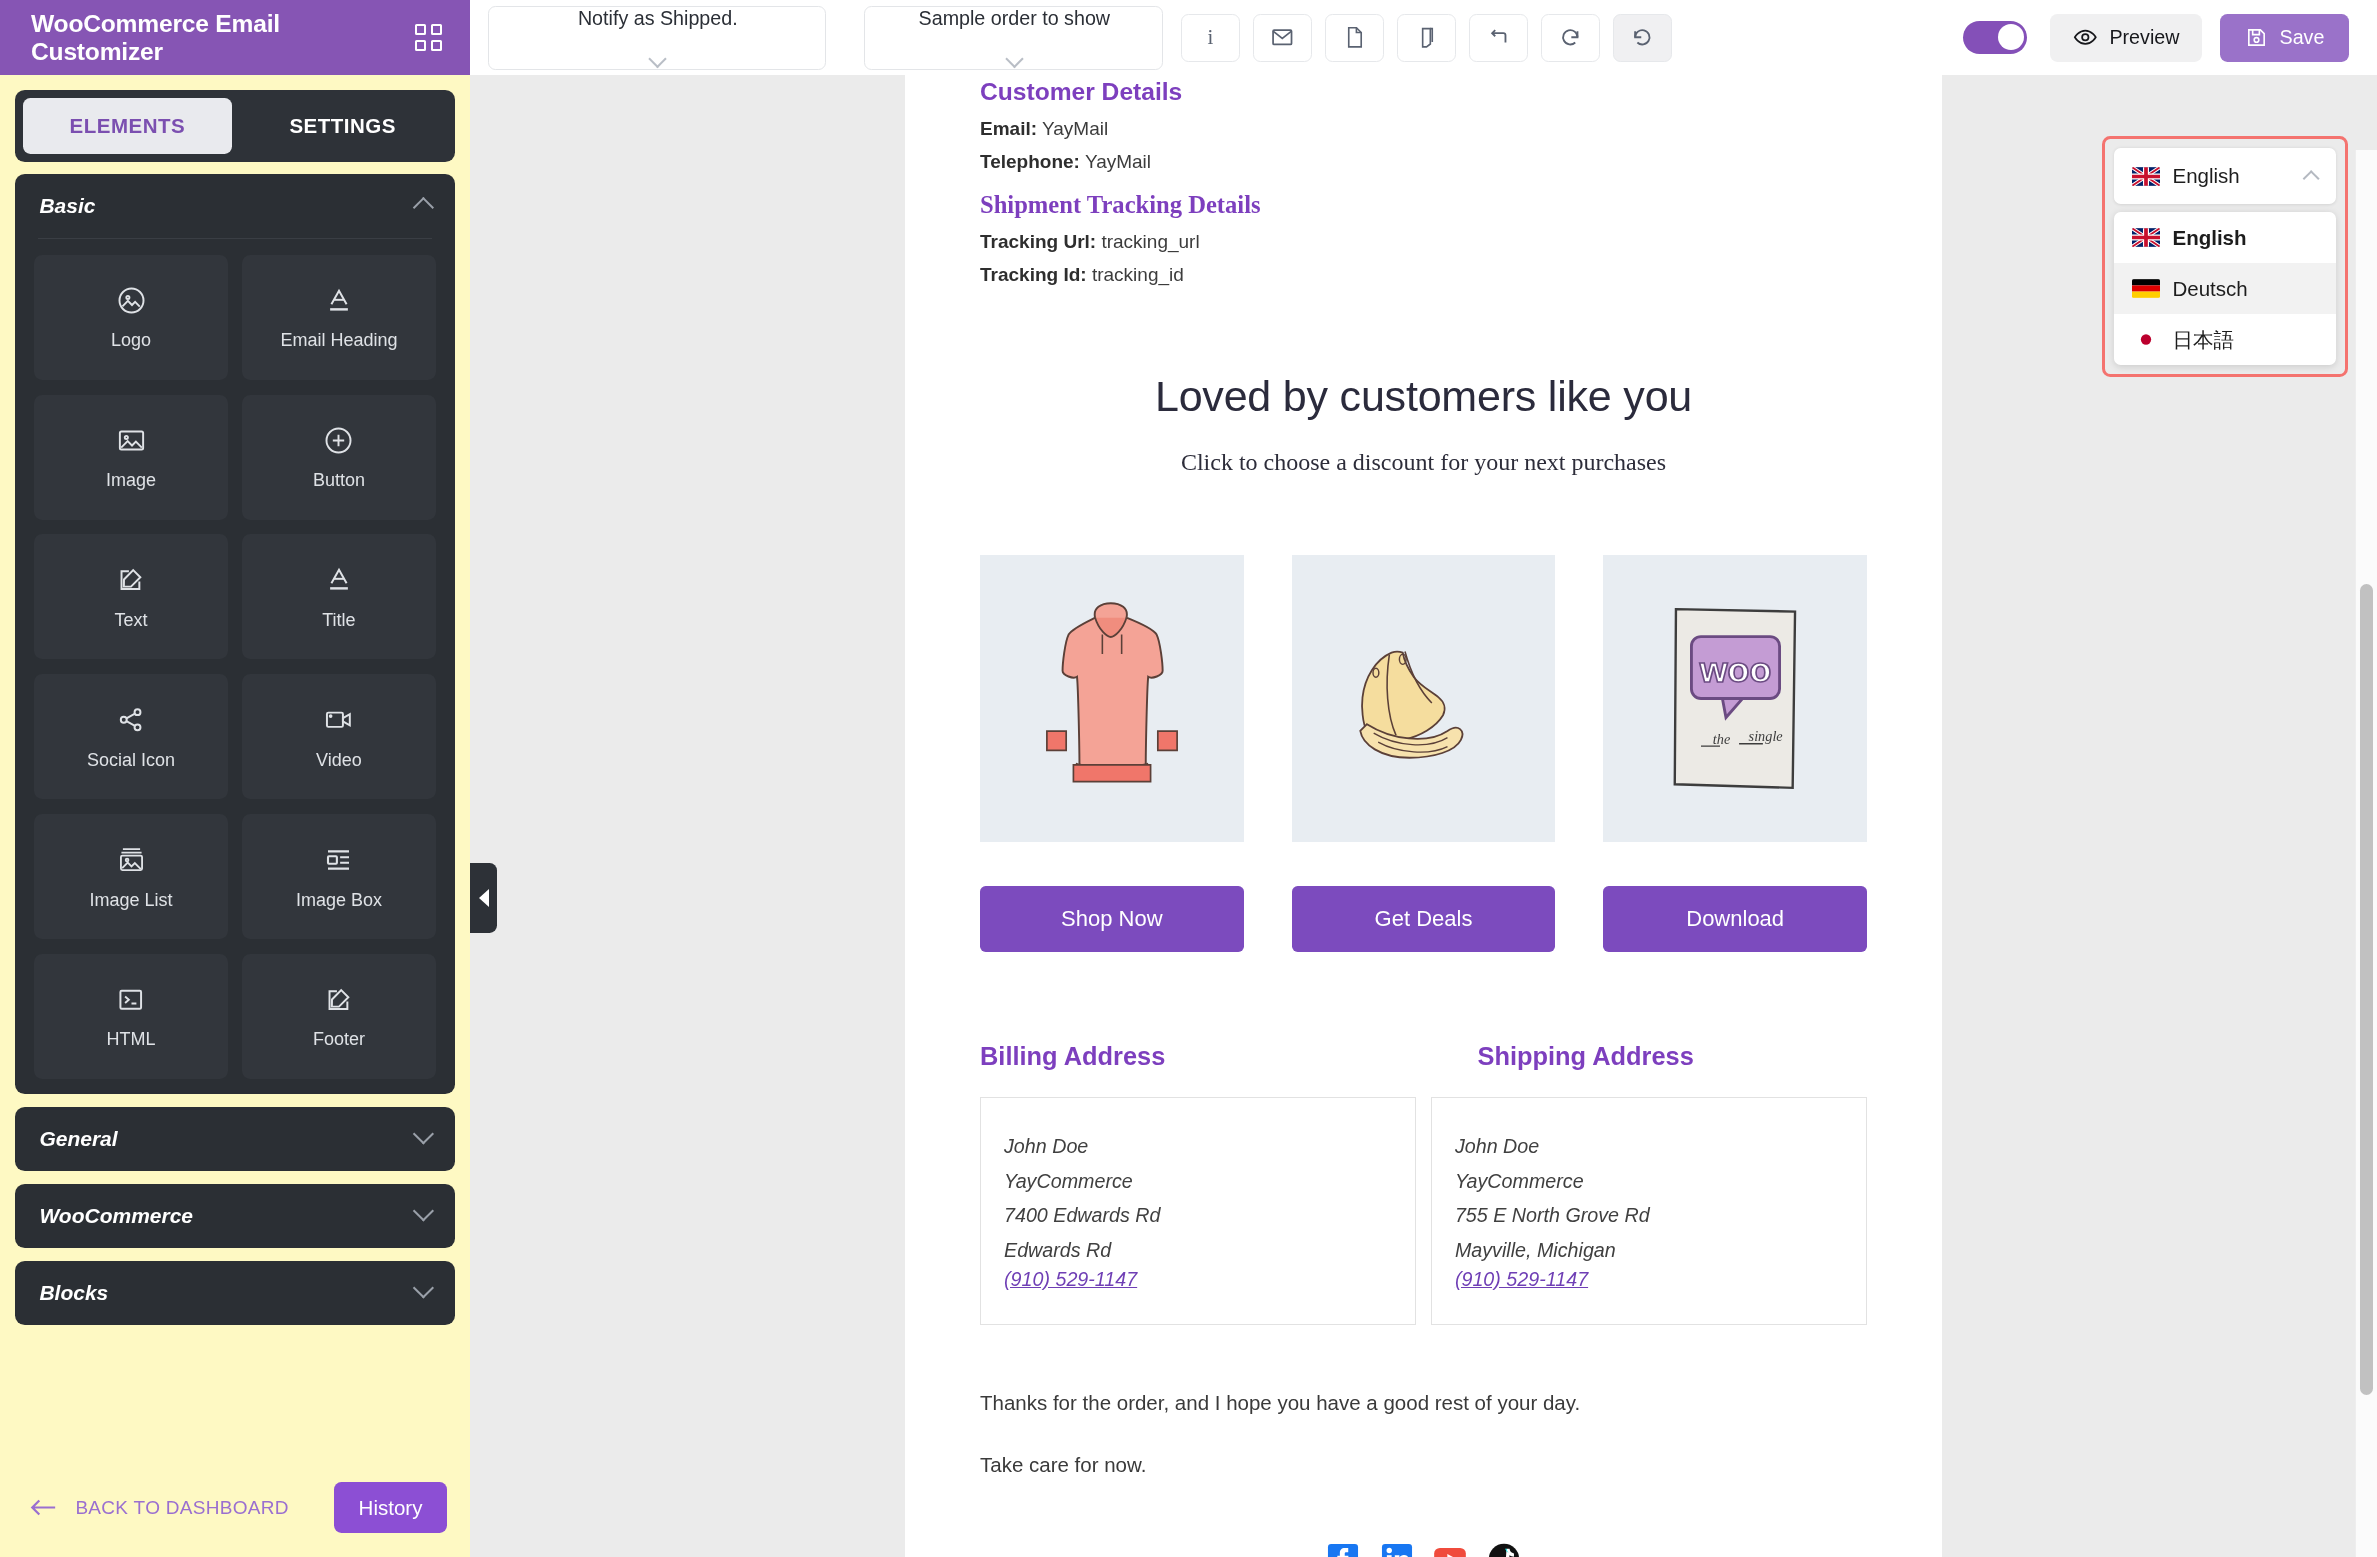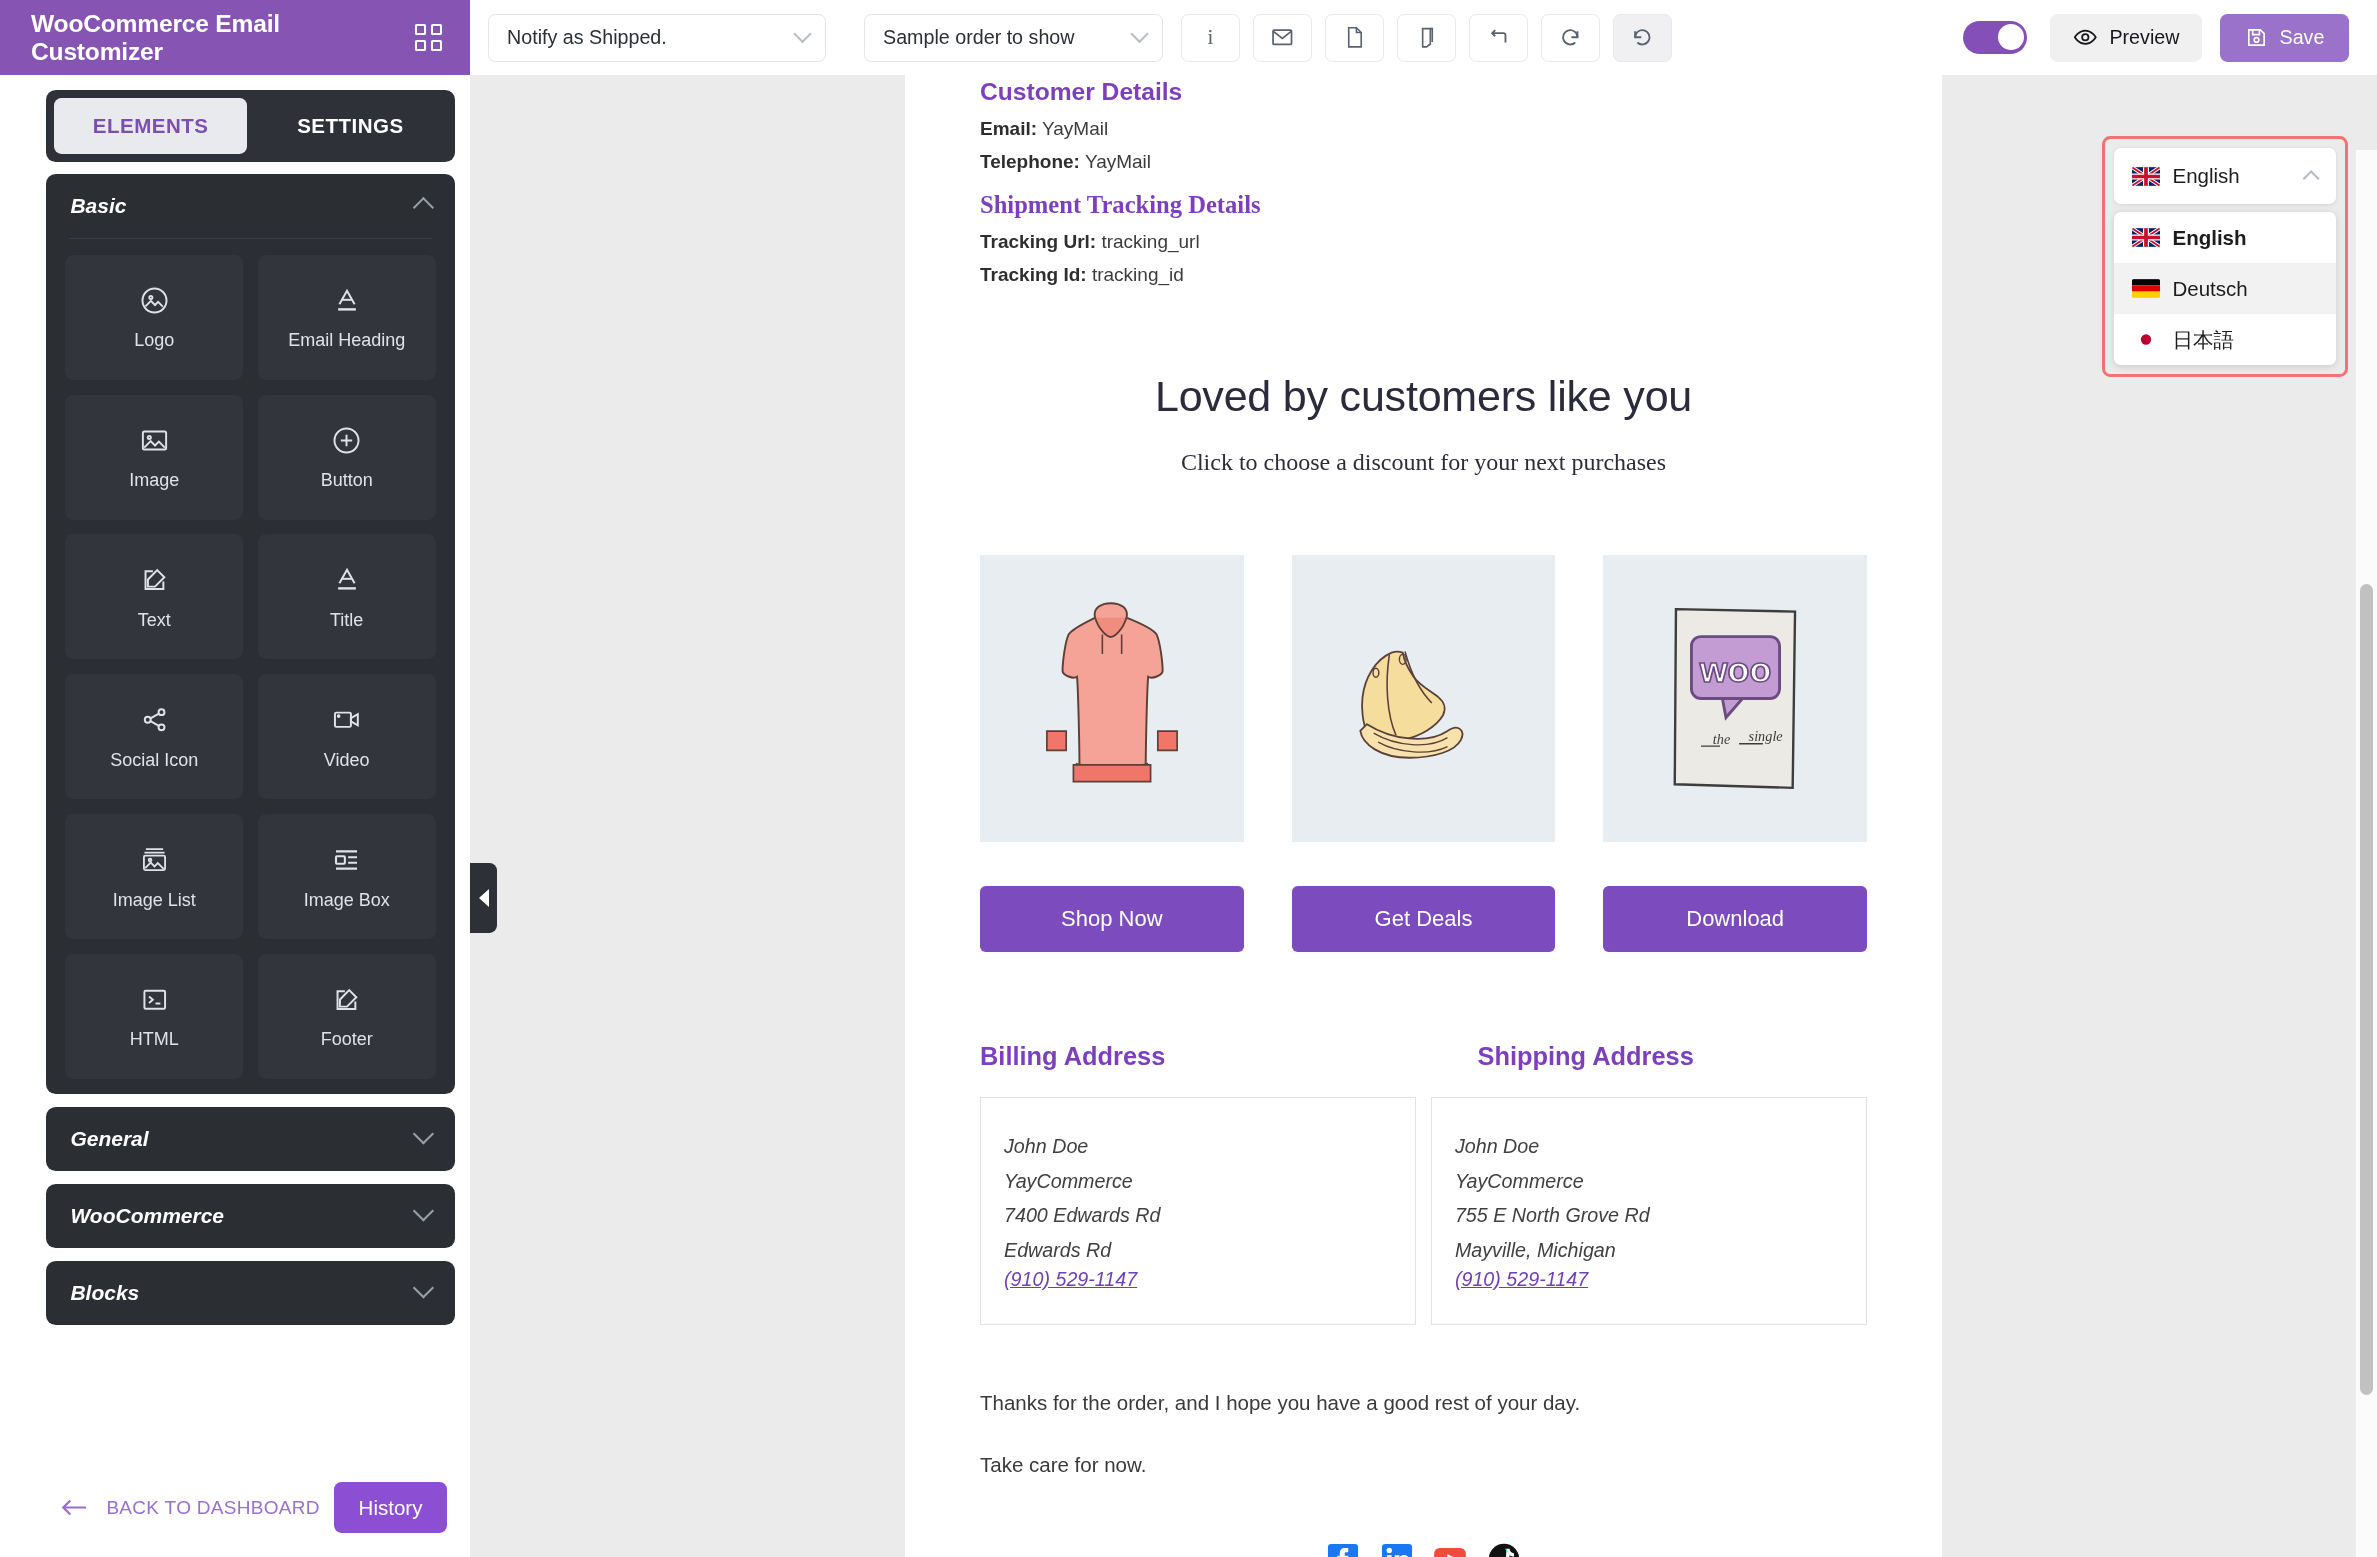--- a/index.html
+++ b/index.html
@@ -20,23 +20,23 @@
     width:470px; background:#8655b4; display:flex; align-items:center;
     justify-content:space-between; padding:0 28px 0 31px; flex:0 0 470px;
   }
   .brand-title { color:#fff; font-size:24.6px; font-weight:bold; letter-spacing:-0.2px; }
   .grid-icon { display:grid; grid-template-columns:11.5px 11.5px; grid-template-rows:11.5px 11.5px; gap:4.1px; cursor:pointer; }
   .grid-icon i { display:block; border:2.5px solid #fff; border-radius:1.6px; width:11.5px; height:11.5px; }
 
   .tools { flex:1; display:flex; align-items:center; padding:0 28px 0 18px; gap:0; }
 
   .select {
-    height:48px; border:0.8px solid #e3e5e8; border-radius:7.4px; background:#fff;
+    height:64px; border:0.8px solid #e3e5e8; border-radius:7.4px; background:#fff;
     display:flex; align-items:center; justify-content:space-between;
-    padding:0 16.4px 0 18px; font-size:19.7px; color:#2b2f36; cursor:pointer;
+    padding:0 16.4px 0 18px; font-size:19.7px; color:#2b2f36; cursor:pointer;flex-direction:column;
   }
   .select.notify { width:338px; margin-right:18px; }
   .select.sample  { width:299px; margin-right:18px;margin-left:20px; }
   .caret-sm {
     width:13px; height:13px; border-right:2px solid #b9bec6; border-bottom:2px solid #b9bec6;
     transform:rotate(45deg) translate(-2.5px,-2.5px); flex:0 0 auto;
   }
 
   .iconbtn {
     width:59px; height:48px; border:0.8px solid #e6e8eb; border-radius:7.4px; background:#fff;
@@ -67,23 +67,22 @@
     height:48px; background:#9a72c9; border:none; border-radius:7.4px; display:flex;
     align-items:center; gap:11.5px; padding:0 24.6px; font-size:19.7px; color:#fff; cursor:pointer;
     font-weight:500;
   }
 
   
   .body-row { flex:1; display:flex; min-height:0; position:relative; }
 
   
   .sidebar {
-    width:470px; flex:0 0 470px; background:#ffffff; display:flex; flex-direction:column;
+    width:470px; flex:0 0 470px; background:#fef9c3; display:flex; flex-direction:column;
     position:relative;
-    padding-left:31px;
   }
   .tabs {
     margin:14.8px 14.8px 0 14.8px; background:#2e3238; border-radius:9.8px; padding:8.2px;
     display:flex; gap:6.6px; flex:0 0 auto;
   }
   .tab {
     flex:1; height:56px; border-radius:7.4px; display:flex; align-items:center; justify-content:center;
     font-size:20.5px; font-weight:bold; letter-spacing:0.5px; cursor:pointer; color:#fff;
   }
   .tab.active { background:#e9eaee; color:#7b4fb0; }

